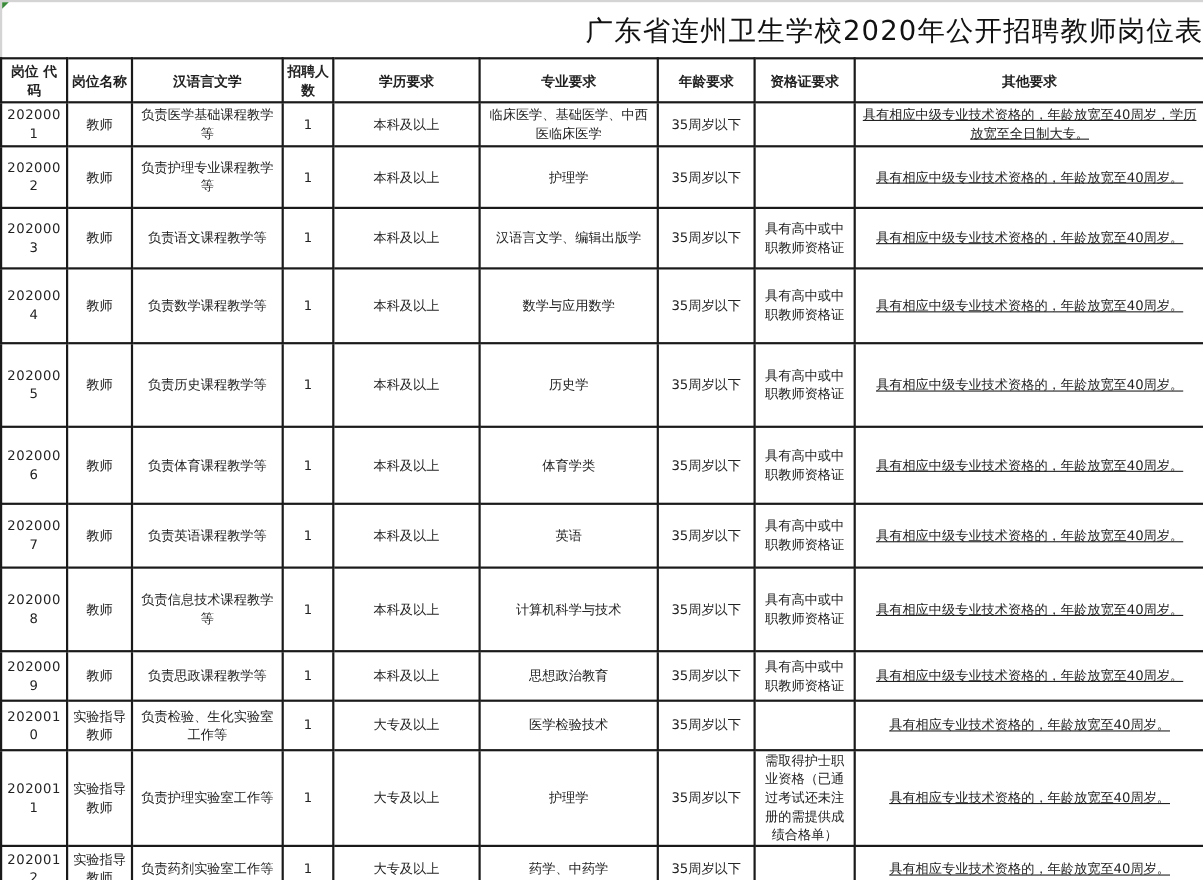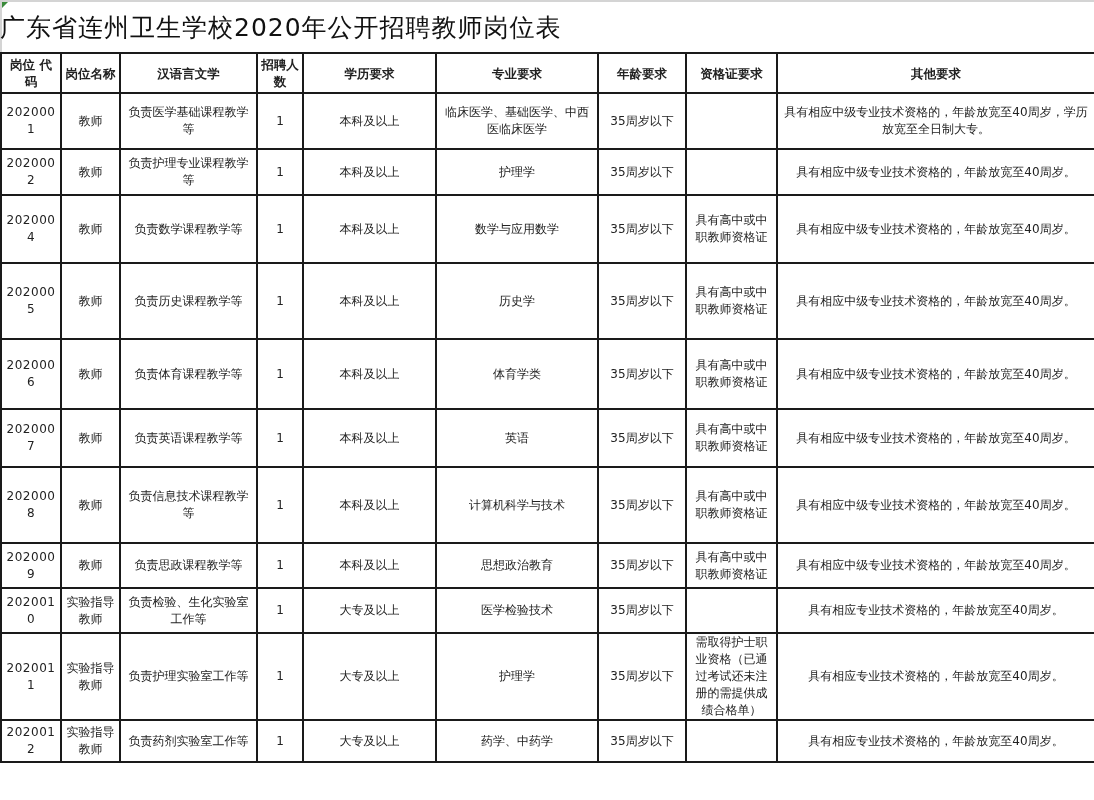--- a/index.html
+++ b/index.html
@@ -8,37 +8,37 @@
     font-family: "DejaVu Sans", sans-serif; color: #111;
   }
   .frame-top { position: absolute; left: 0; top: 0; width: 1094px; height: 2px; background: #d4d4d4; }
   .frame-left { position: absolute; left: 0; top: 0; width: 2px; height: 52px; background: #d4d4d4; }
   .corner-mark {
     position: absolute; left: 2px; top: 2px; width: 0; height: 0;
     border-top: 6px solid #3a8a3a; border-right: 6px solid transparent;
   }
   .title {
     position: absolute; left: 0; top: 6px; width: 1094px; height: 44px;
-    text-align: left; font-size: 25px; line-height: 44px; letter-spacing: 1px;
+    text-align: right; font-size: 25px; line-height: 44px; letter-spacing: 1px;
     font-family: "DejaVu Sans", sans-serif; color: #111;
   }
   table.grid {
     position: absolute; left: 0; top: 52px;
     border-collapse: collapse; table-layout: fixed;
     width: 1094px;
   }
   table.grid td, table.grid th {
     border: 2px solid #1a1a1a;
     padding: 0 3px; text-align: center; vertical-align: middle;
     font-size: 12px; line-height: 17px; color: #222;
     overflow: hidden; word-break: break-all;
   }
   table.grid th { font-weight: bold; font-size: 12.5px; }
   .c-code { font-family: "DejaVu Sans", sans-serif; font-size: 12px; letter-spacing: 0.5px; }
-  .other { text-align: center; padding: 0 6px; }
+  .other { text-align: center; padding: 0 6px; text-decoration: underline; }
 </style>
 </head>
 <body>
 
 <div class="frame-top"></div>
 <div class="frame-left"></div>
 <div class="corner-mark"></div>
 
 <div class="title">广东省连州卫生学校2020年公开招聘教师岗位表</div>
 
@@ -61,40 +61,51 @@
       <th>汉语言文学</th>
       <th>招聘人数</th>
       <th>学历要求</th>
       <th>专业要求</th>
       <th>年龄要求</th>
       <th>资格证要求</th>
       <th>其他要求</th>
     </tr>
   </thead>
   <tbody id="tbody">
+      <tr style="height: 40px;">
+    <td class="c-code">2020001</td>
+    <td>教师</td>
+    <td>负责医学基础课程教学等</td>
+    <td>1</td>
+    <td>本科及以上</td>
+    <td>临床医学、基础医学、中西医临床医学</td>
+    <td>35周岁以下</td>
+    <td></td>
+    <td class="other">具有相应中级专业技术资格的，年龄放宽至40周岁，学历放宽至全日制大专。</td>
+  </tr>
       <tr style="height: 56px;">
-    <td class="c-code">2020001</td>
-    <td>教师</td>
-    <td>负责医学基础课程教学等</td>
-    <td>1</td>
-    <td>本科及以上</td>
-    <td>临床医学、基础医学、中西医临床医学</td>
-    <td>35周岁以下</td>
-    <td></td>
-    <td class="other">具有相应中级专业技术资格的，年龄放宽至40周岁，学历放宽至全日制大专。</td>
-  </tr>
-      <tr style="height: 46px;">
     <td class="c-code">2020002</td>
     <td>教师</td>
     <td>负责护理专业课程教学等</td>
     <td>1</td>
     <td>本科及以上</td>
     <td>护理学</td>
     <td>35周岁以下</td>
     <td></td>
+    <td class="other">具有相应中级专业技术资格的，年龄放宽至40周岁。</td>
+  </tr>
+      <tr style="height: 55px;">
+    <td class="c-code">2020003</td>
+    <td>教师</td>
+    <td>负责语文课程教学等</td>
+    <td>1</td>
+    <td>本科及以上</td>
+    <td>汉语言文学、编辑出版学</td>
+    <td>35周岁以下</td>
+    <td>具有高中或中职教师资格证</td>
     <td class="other">具有相应中级专业技术资格的，年龄放宽至40周岁。</td>
   </tr>
       <tr style="height: 68px;">
     <td class="c-code">2020004</td>
     <td>教师</td>
     <td>负责数学课程教学等</td>
     <td>1</td>
     <td>本科及以上</td>
     <td>数学与应用数学</td>
     <td>35周岁以下</td>

